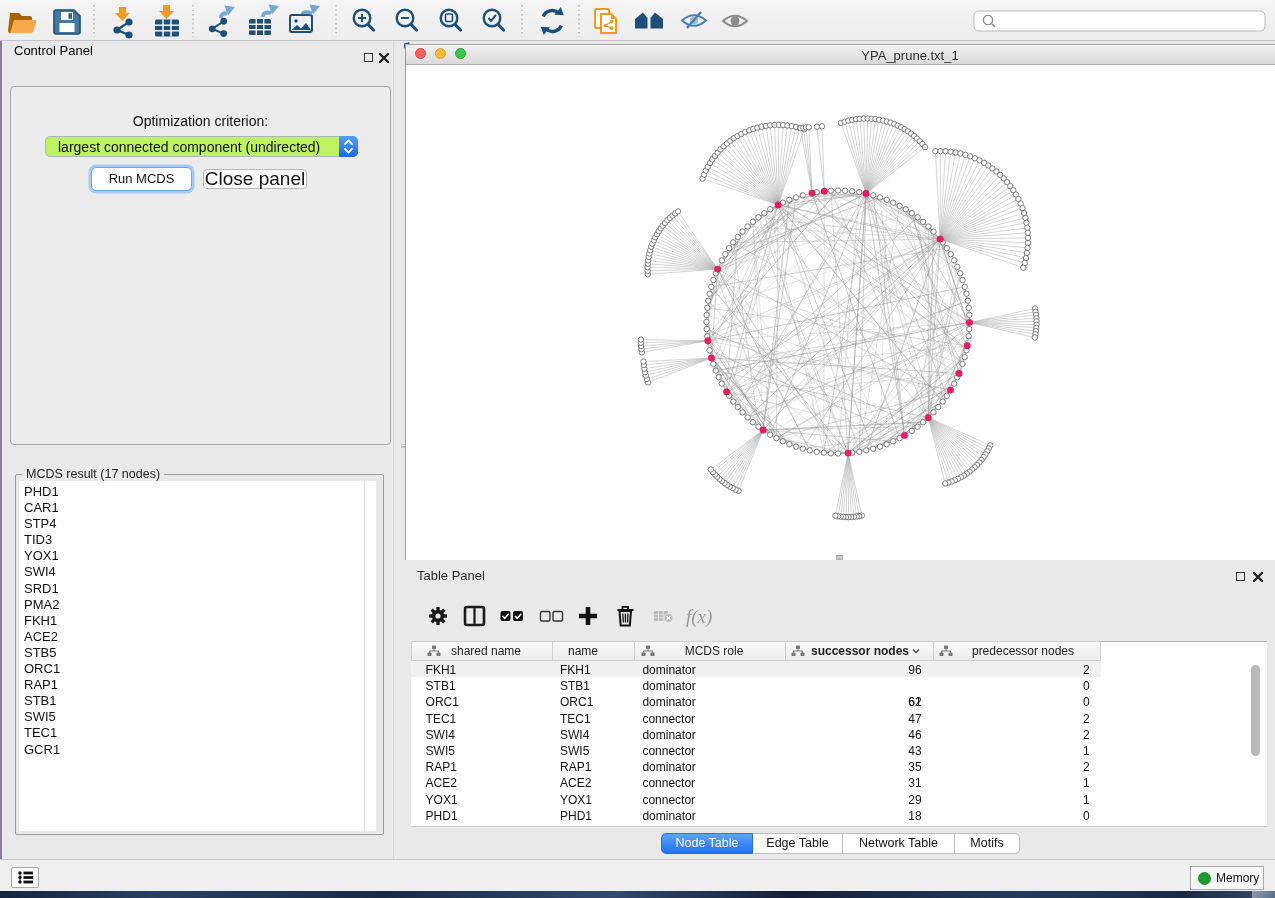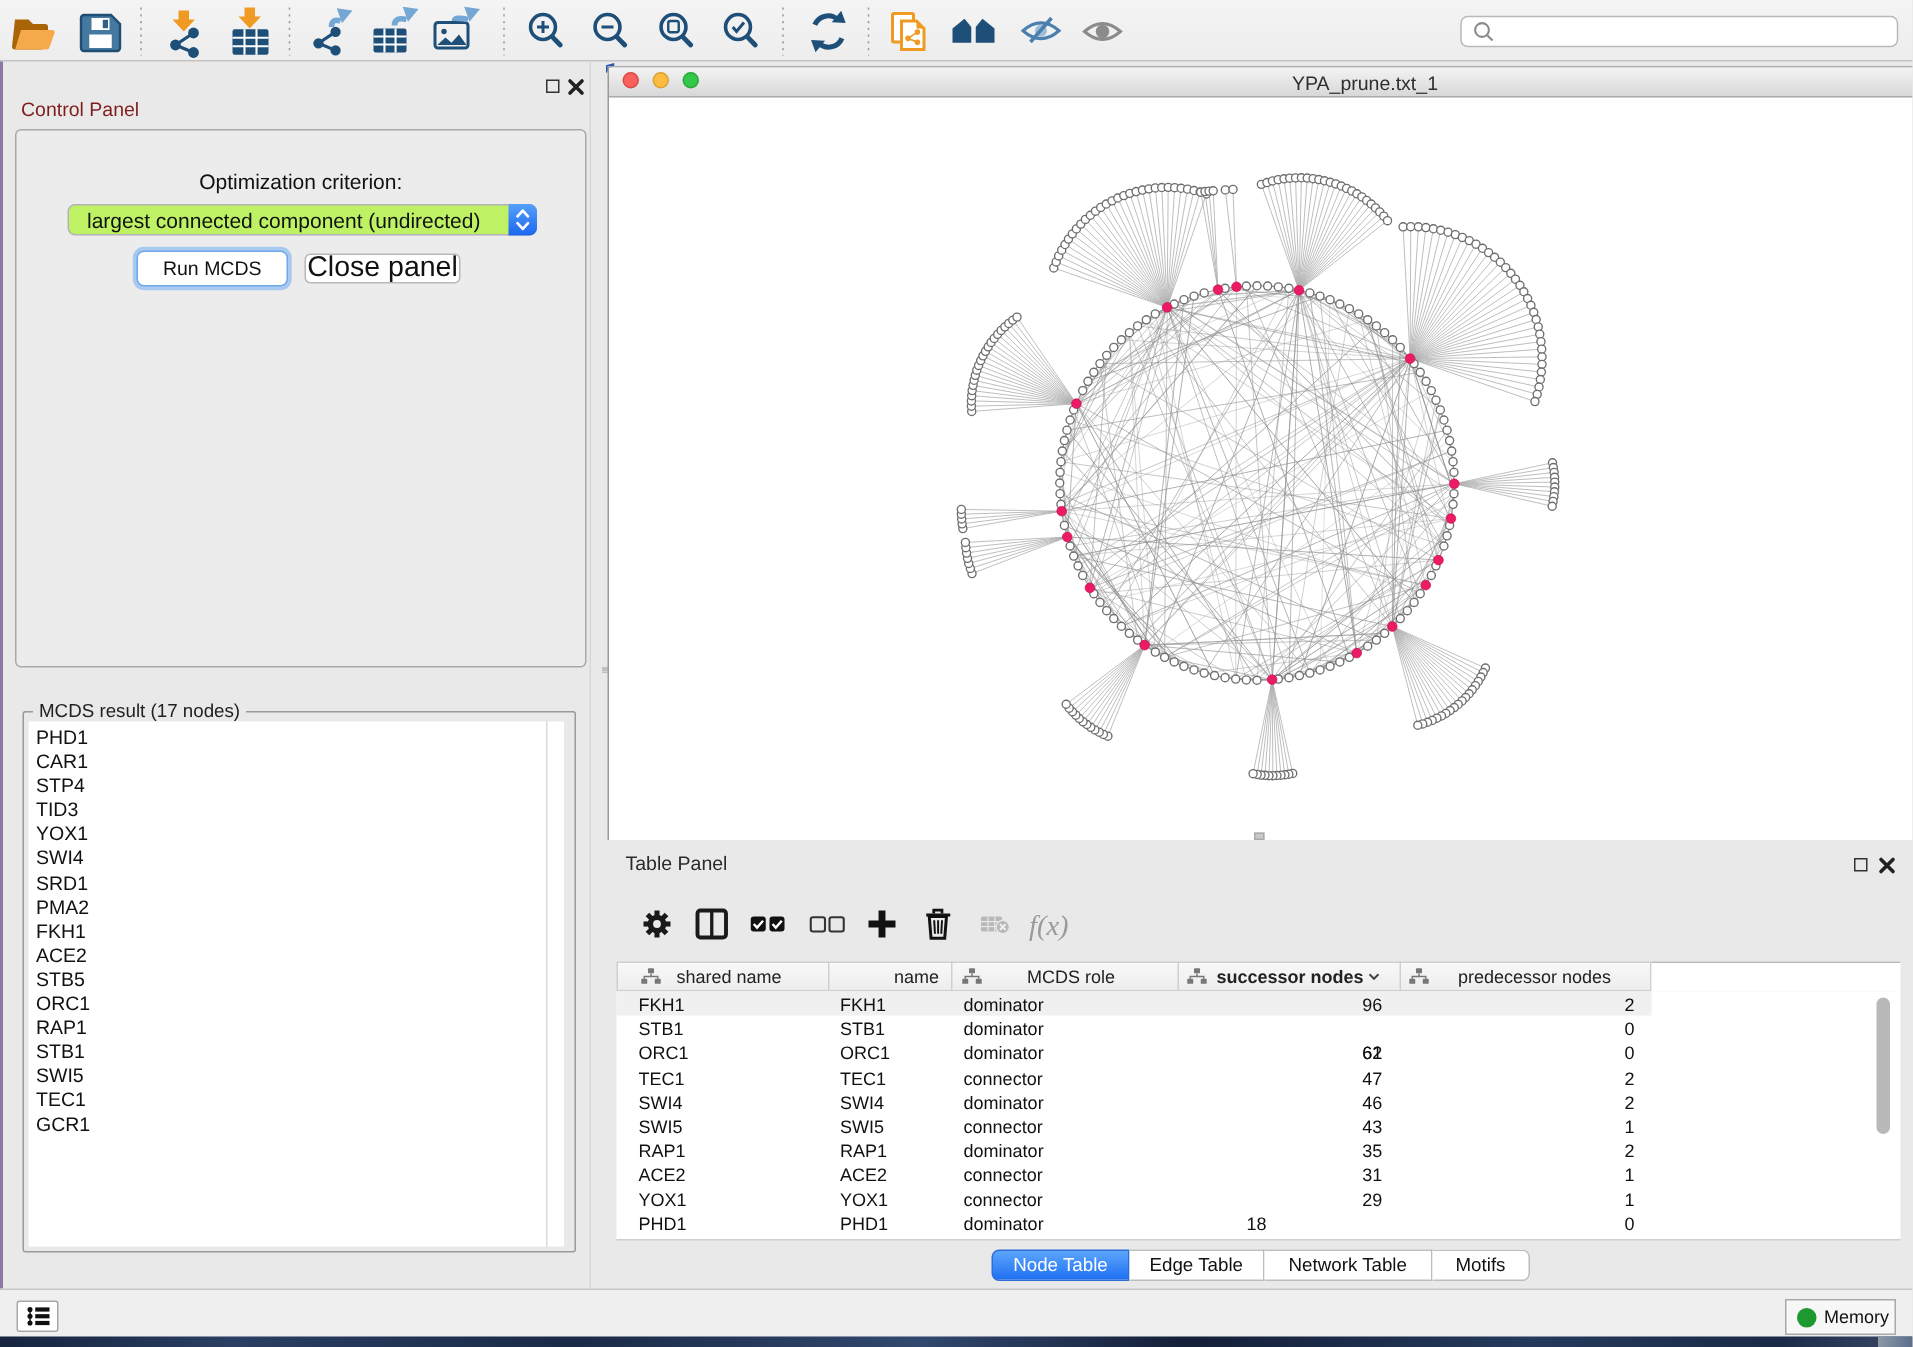--- a/index.html
+++ b/index.html
@@ -114,21 +114,21 @@
 <rect x="974" y="11" width="291" height="20" rx="4.5" fill="#fff" stroke="#b9b9b9"></rect>
       <g stroke="#8a8a8a" stroke-width="1.4" fill="none">
         <circle cx="988" cy="20" r="4.6"></circle>
         <line x1="991.5" y1="23.5" x2="995" y2="27"></line>
       </g>
 </svg>
   </div>
 
 <div class="abs" id="leftpanel" style="left:0;top:41px;width:400px;height:819px;">
   <div class="abs" style="left:0;top:0;width:2px;height:819px;background:#8a7aa0;"></div>
-  <div class="abs" style="left:14px;top:24px;font-size:13px;color:#7f1d1d;">Control Panel</div>
+  <div class="abs" style="left:14px;top:2px;font-size:13px;color:#000000;">Control Panel</div>
   <div class="abs" style="left:364px;top:12px;width:9px;height:9px;border:1.5px solid #333;"></div>
   <svg class="abs" style="left:378px;top:11px;" width="12" height="12" viewBox="0 0 12 12">
       <path d="M2 2 L10 10 M10 2 L2 10" stroke="#222" stroke-width="2.4" stroke-linecap="round"></path>
     </svg>
 
   <div class="abs" style="left:10px;top:45px;width:381px;height:359px;border:1px solid #a8a8a8;border-radius:4px;background:#ececec;"></div>
 
   <div class="abs" style="left:10px;top:72px;width:381px;text-align:center;font-size:14px;color:#111;">Optimization criterion:</div>
 
   <div class="abs" style="left:45px;top:95px;width:313px;height:21px;background:#bef264;border:1px solid #b3b3b3;border-radius:5px;">
@@ -973,21 +973,21 @@
   <div class="abs" style="left:2px;top:81px;width:690px;height:20px;background:linear-gradient(#f8f8f8,#ededed);border:1px solid #cfcfcf;"></div>
   <div class="abs" id="hdrlabels" style="left:2px;top:81px;height:20px;font-size:12px;color:#222;">
       <svg style="position:absolute;left:15.7px;top:4px;" width="14" height="12" viewBox="0 0 14 12">
         <rect x="5" y="0.5" width="4" height="3.4" rx="0.6" fill="#777"></rect>
         <rect x="0.5" y="7.5" width="4" height="3.4" rx="0.6" fill="#777"></rect>
         <rect x="9.5" y="7.5" width="4" height="3.4" rx="0.6" fill="#777"></rect>
         <path d="M7 4 v2 M2.5 7.5 v-1.5 h9 v1.5" fill="none" stroke="#777" stroke-width="1"></path>
       </svg>
 <div style="position:absolute;left:40px;top:3px;width:100px;">shared name</div>
 <div style="position:absolute;left:141px;top:0;width:1px;height:20px;background:#cfcfcf;"></div>
-<div style="position:absolute;left:141px;top:3px;width:62px;text-align:center;margin-left:28px;">name</div>
+<div style="position:absolute;left:141px;top:3px;width:62px;text-align:center;">name</div>
 <div style="position:absolute;left:222.5px;top:0;width:1px;height:20px;background:#cfcfcf;"></div>
 <svg style="position:absolute;left:230px;top:4px;" width="14" height="12" viewBox="0 0 14 12">
         <rect x="5" y="0.5" width="4" height="3.4" rx="0.6" fill="#777"></rect>
         <rect x="0.5" y="7.5" width="4" height="3.4" rx="0.6" fill="#777"></rect>
         <rect x="9.5" y="7.5" width="4" height="3.4" rx="0.6" fill="#777"></rect>
         <path d="M7 4 v2 M2.5 7.5 v-1.5 h9 v1.5" fill="none" stroke="#777" stroke-width="1"></path>
       </svg>
 <div style="position:absolute;left:248px;top:3px;width:110px;text-align:center;">MCDS role</div>
 <div style="position:absolute;left:374px;top:0;width:1px;height:20px;background:#cfcfcf;"></div>
 <svg style="position:absolute;left:380px;top:4px;" width="14" height="12" viewBox="0 0 14 12">
@@ -1074,21 +1074,21 @@
         <span style="position:absolute;left:14.6px;top:2px;">YOX1</span>
         <span style="position:absolute;left:149px;top:2px;">YOX1</span>
         <span style="position:absolute;left:231.4px;top:2px;">connector</span>
         <span style="position:absolute;left:420px;top:2px;width:90.6px;text-align:right;">29</span>
         <span style="position:absolute;left:588px;top:2px;width:90.7px;text-align:right;">1</span>
       </div>
 <div style="position:absolute;left:0;top:145.8px;width:856px;height:16.2px;">
         <span style="position:absolute;left:14.6px;top:2px;">PHD1</span>
         <span style="position:absolute;left:149px;top:2px;">PHD1</span>
         <span style="position:absolute;left:231.4px;top:2px;">dominator</span>
-        <span style="position:absolute;left:420px;top:2px;width:90.6px;text-align:left;">18</span>
+        <span style="position:absolute;left:420px;top:2px;width:90.6px;text-align:right;">18</span>
         <span style="position:absolute;left:588px;top:2px;width:90.7px;text-align:right;">0</span>
       </div>
     </div>
 
   <div class="abs" style="left:842px;top:105px;width:9px;height:91px;background:#b9b9b9;border-radius:5px;"></div>
   <div class="abs" style="left:2px;top:266px;width:856px;height:1px;background:#cfcfcf;"></div>
 
   <div class="abs" style="left:252px;top:273px;height:21px;display:flex;font-size:12.5px;">
     <div style="width:92px;background:linear-gradient(#5ba5fc,#2070f2);border:1px solid #2f6ed8;border-radius:5px 0 0 5px;text-align:center;line-height:19px;color:#fff;">Node Table</div>
     <div style="width:90px;background:#fff;border:1px solid #bdbdbd;border-left:none;text-align:center;line-height:19px;color:#111;">Edge Table</div>

